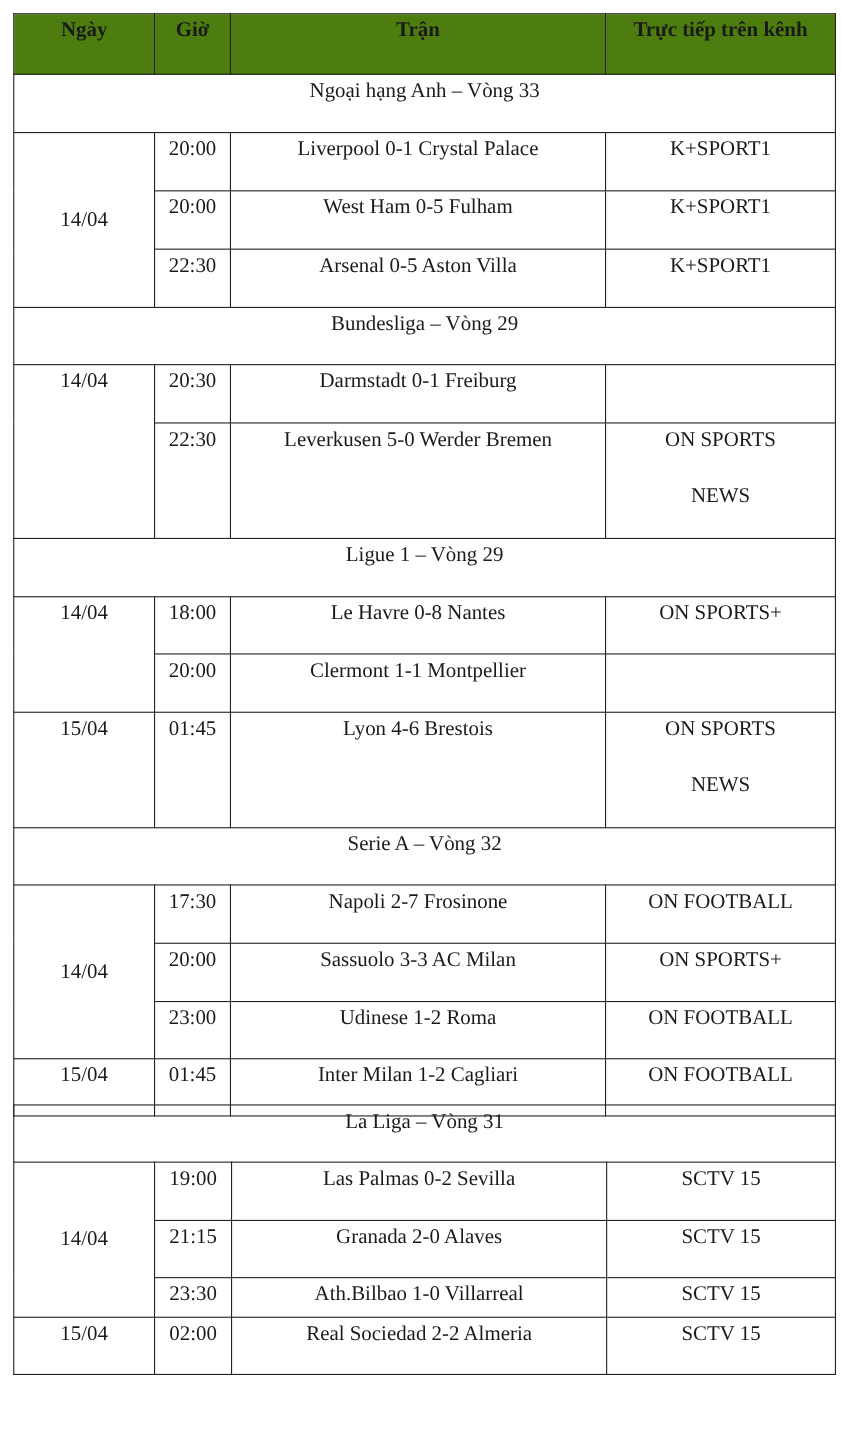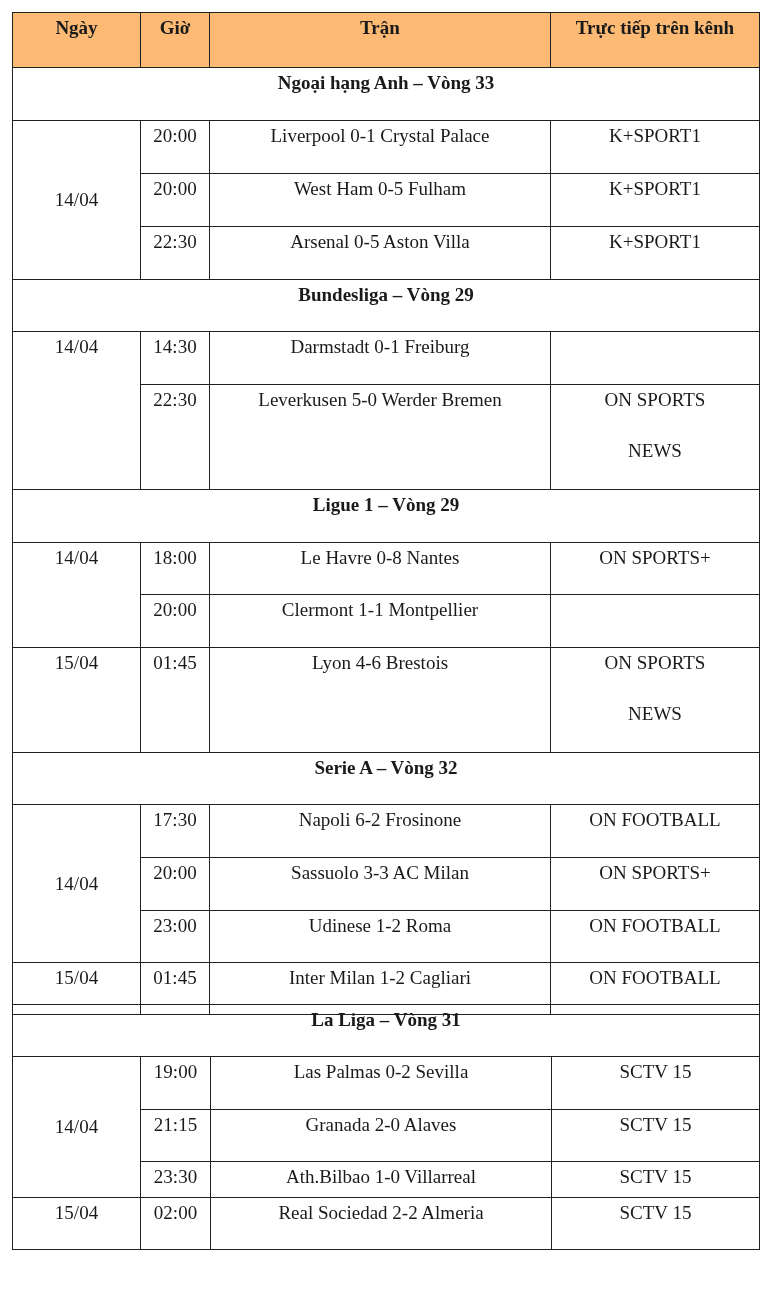--- a/index.html
+++ b/index.html
@@ -1,21 +1,21 @@
 <!DOCTYPE html>
 <html><head>
 <meta charset="utf-8">
 <style>
   html, body { margin: 0; padding: 0; background: #ffffff; }
   body { width: 765px; height: 1314px; position: relative; overflow: hidden;
          font-family: "Liberation Serif", "DejaVu Serif", serif; color: #1a1a1a; }
   table { position: absolute; border-collapse: collapse; table-layout: fixed; font-size: 19px; }
   td, th { border: 1.5px solid #222; vertical-align: top; text-align: center; padding: 0; line-height: 26px; }
-  th { background: #fdba74; font-weight: bold; padding-top: 2px; }
-  .sec td { font-weight: bold; }
+  th { background: #4d7c0f; font-weight: bold; padding-top: 2px; }
+  .sec td { font-weight: normal; }
   td.date { vertical-align: middle; }
   td.date.top { vertical-align: top; }
   .pad { padding-top: 2px; }
   #t1 { left: 12px; top: 12px; width: 747px; }
   #t2 { left: 12px; top: 1004px; width: 747px; }
 </style>
 </head>
 <body>
 
 <table id="t1">
@@ -51,21 +51,21 @@
     <td class="pad">22:30</td>
     <td class="pad">Arsenal 0-5 Aston Villa</td>
     <td class="pad">K+SPORT1</td>
   </tr>
 
   <tr class="sec" style="height:52px">
     <td colspan="4" class="pad">Bundesliga – Vòng 29</td>
   </tr>
   <tr style="height:53px">
     <td rowspan="2" class="date top pad">14/04</td>
-    <td class="pad">14:30</td>
+    <td class="pad">20:30</td>
     <td class="pad">Darmstadt 0-1 Freiburg</td>
     <td class="pad"></td>
   </tr>
   <tr style="height:105px">
     <td class="pad">22:30</td>
     <td class="pad">Leverkusen 5-0 Werder Bremen</td>
     <td class="pad">
       <span style="display:block;line-height:26px">ON SPORTS</span>
       <span style="display:block;line-height:26px;margin-top:25px">NEWS</span>
     </td>
@@ -94,21 +94,21 @@
       <span style="display:block;line-height:26px;margin-top:25px">NEWS</span>
     </td>
   </tr>
 
   <tr class="sec" style="height:52px">
     <td colspan="4" class="pad">Serie A – Vòng 32</td>
   </tr>
   <tr style="height:53px">
     <td rowspan="3" class="date">14/04</td>
     <td class="pad">17:30</td>
-    <td class="pad">Napoli 6-2 Frosinone</td>
+    <td class="pad">Napoli 2-7 Frosinone</td>
     <td class="pad">ON FOOTBALL</td>
   </tr>
   <tr style="height:53px">
     <td class="pad">20:00</td>
     <td class="pad">Sassuolo 3-3 AC Milan</td>
     <td class="pad">ON SPORTS+</td>
   </tr>
   <tr style="height:52px">
     <td class="pad">23:00</td>
     <td class="pad">Udinese 1-2 Roma</td>

